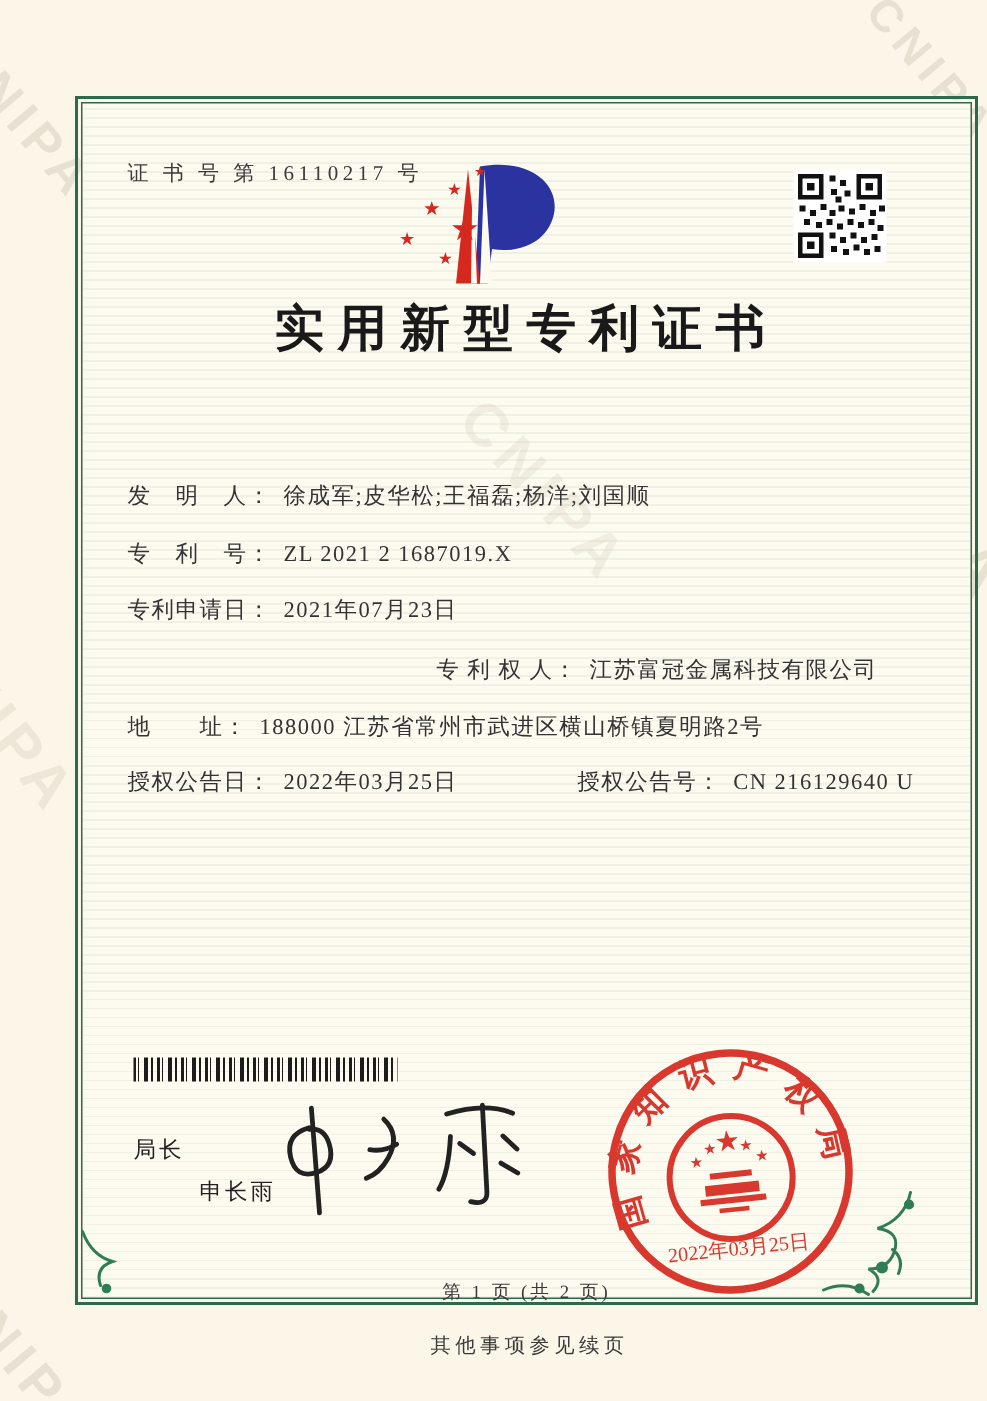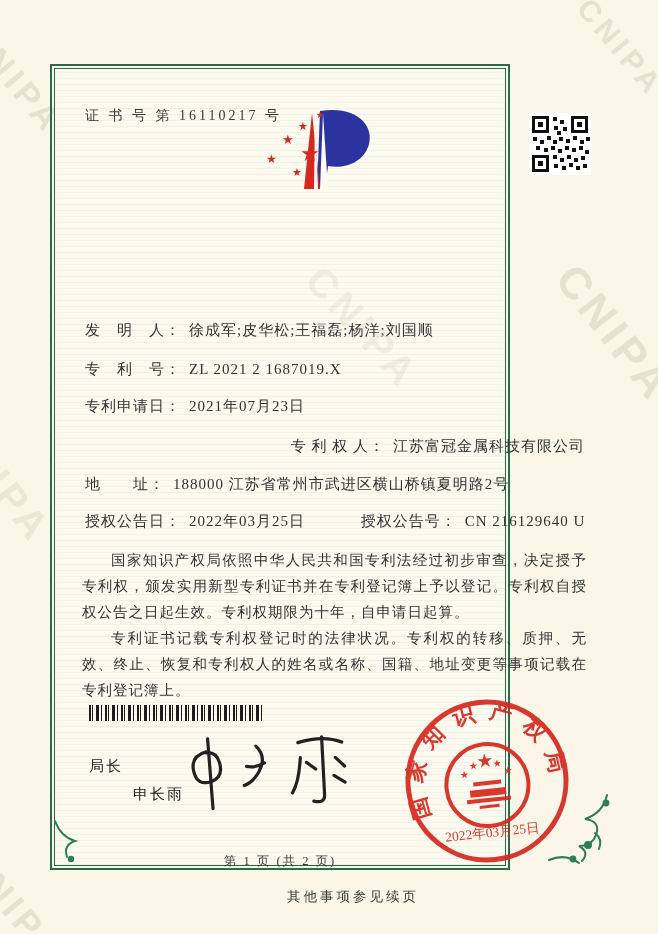--- a/index.html
+++ b/index.html
@@ -18,21 +18,21 @@
     font-weight:bold;
     color:rgba(186,176,155,0.30);
     letter-spacing:5px;
     pointer-events:none;
     white-space:nowrap;
     z-index:1;
   }
   .frame {
     position:absolute;
     left:50px; top:64px;
-    width:460px; height:806px;
+    width:602px; height:806px;
     border:2px solid #2b6a4c;
     z-index:2;
     padding-left:36px;
   }
   .frame-inner {
     position:absolute;
     inset:2px;
     border:1px solid #2b6a4c;
     background-color:#fdfaf0;
     background-image:repeating-linear-gradient(0deg, rgba(70,125,95,0.07) 0 1px, transparent 1px 6px);
@@ -48,21 +48,21 @@
     position:absolute; left:0; top:128px; width:100%;
     text-align:center; font-size:33px; font-weight:bold;
     letter-spacing:9px; color:#191919;
   }
   .field-row {
     position:absolute; left:30px; width:500px;
     font-size:15px; color:#333; white-space:nowrap;
   }
   .field-label { letter-spacing:1px; }
   .field-value { margin-left:8px; letter-spacing:1px; }
-  .dual .pair2 { margin-left:52px;text-align:right; }
+  .dual .pair2 { margin-left:76px;text-align:right; }
   .paragraphs {
     position:absolute; left:27px; top:478px; width:505px;
     font-size:14.5px; line-height:26px; color:#333;
     text-align:justify; letter-spacing:1px;
   }
   .paragraphs p { text-indent:2em; }
   .barcode {
     position:absolute; left:34px; top:636px; width:176px; height:16px;
     background:repeating-linear-gradient(90deg,
       #1c1c1c 0 2px, transparent 2px 3px,
@@ -158,20 +158,21 @@
             <rect x="25" y="51" width="4" height="4"></rect>
             <rect x="33" y="53" width="4" height="4"></rect>
           <rect x="40" y="50" width="4" height="4"></rect>
             <rect x="47" y="53" width="4" height="4"></rect>
             <rect x="54" y="51" width="4" height="4"></rect>
             <rect x="28" y="18" width="4" height="4"></rect>
         </g>
       </svg>
     </div>
 
+    <div class="cert-title">实用新型专利证书</div>
 
     <div class="field-row" style="top:252px;">
       <span class="field-label">发　明　人：</span><span class="field-value">徐成军;皮华松;王福磊;杨洋;刘国顺</span>
     </div>
     <div class="field-row" style="top:291px;">
       <span class="field-label">专　利　号：</span><span class="field-value">ZL 2021 2 1687019.X</span>
     </div>
     <div class="field-row" style="top:328px;">
       <span class="field-label">专利申请日：</span><span class="field-value">2021年07月23日</span>
     </div>
@@ -179,24 +180,20 @@
       <span class="field-label">专 利 权 人：</span><span class="field-value">江苏富冠金属科技有限公司</span>
     </div>
     <div class="field-row" style="top:406px;">
       <span class="field-label">地　　址：</span><span class="field-value">188000 江苏省常州市武进区横山桥镇夏明路2号</span>
     </div>
     <div class="field-row dual" style="top:443px;">
       <span class="pair1"><span class="field-label">授权公告日：</span><span class="field-value">2022年03月25日</span></span>
       <span class="pair2"><span class="field-label">授权公告号：</span><span class="field-value">CN 216129640 U</span></span>
     </div>
 
-    <div class="paragraphs">
-      <p>国家知识产权局依照中华人民共和国专利法经过初步审查，决定授予专利权，颁发实用新型专利证书并在专利登记簿上予以登记。专利权自授权公告之日起生效。专利权期限为十年，自申请日起算。</p>
-      <p>专利证书记载专利权登记时的法律状况。专利权的转移、质押、无效、终止、恢复和专利权人的姓名或名称、国籍、地址变更等事项记载在专利登记簿上。</p>
-    </div>
 
     <div class="barcode"></div>
 
     <div class="director-title">局长</div>
     <div class="director-name">申长雨</div>
 
     <div class="signature">
       <svg width="230" height="90" viewBox="0 0 230 90" fill="none" stroke="#222" stroke-width="3.2" stroke-linecap="round">
         <path d="M34,16 q-16,4 -13,19 q3,15 17,11 q13,-4 9,-19 q-3,-11 -13,-10"></path>
         <path d="M36,3 l3,70"></path>

